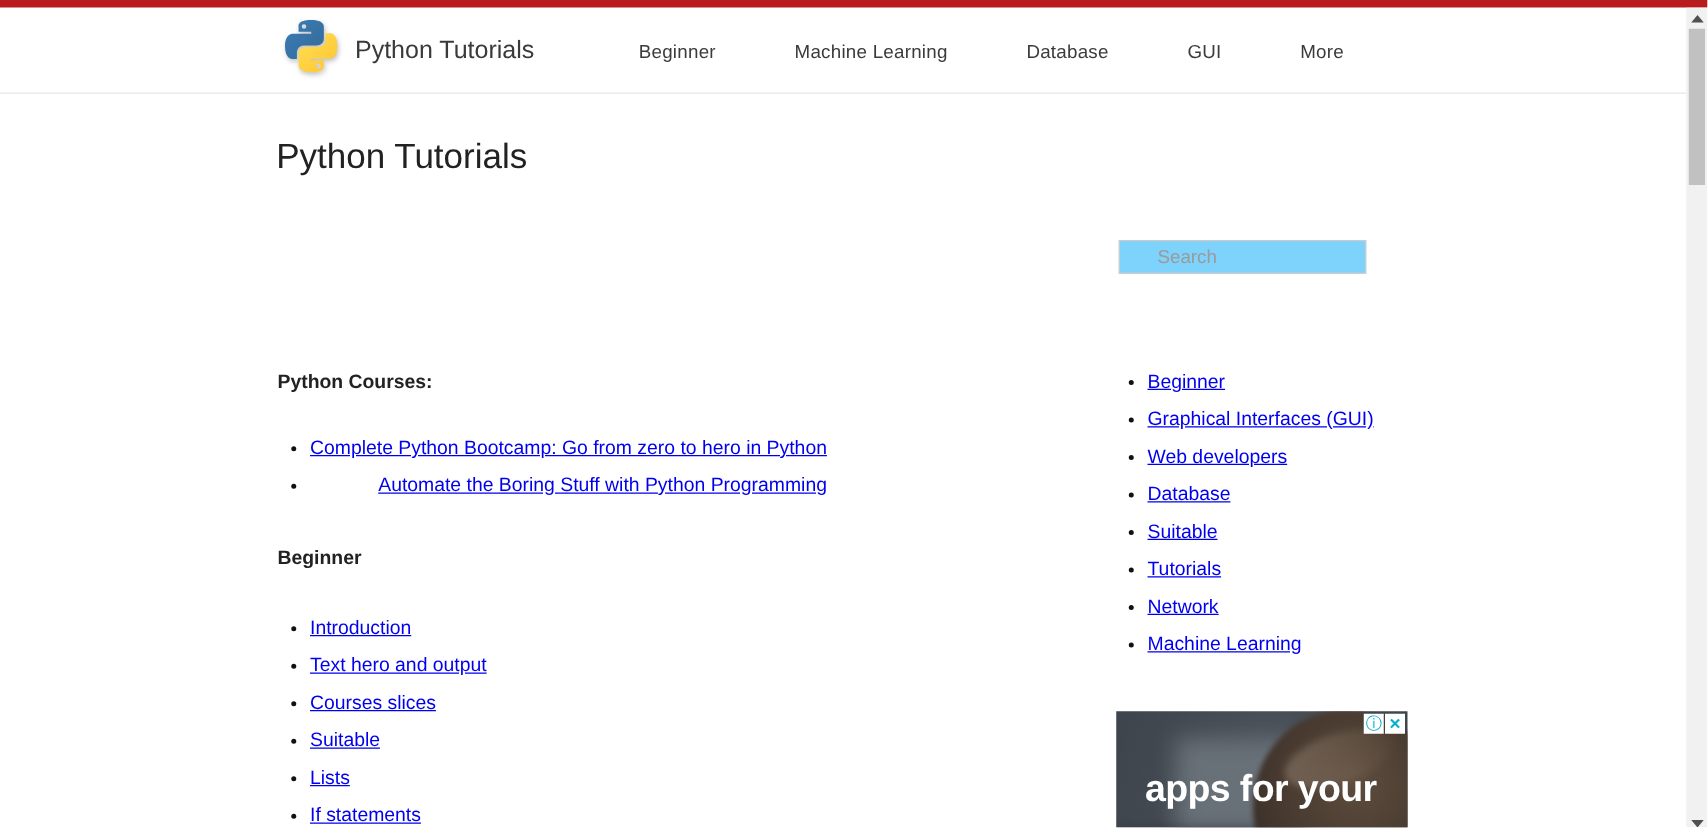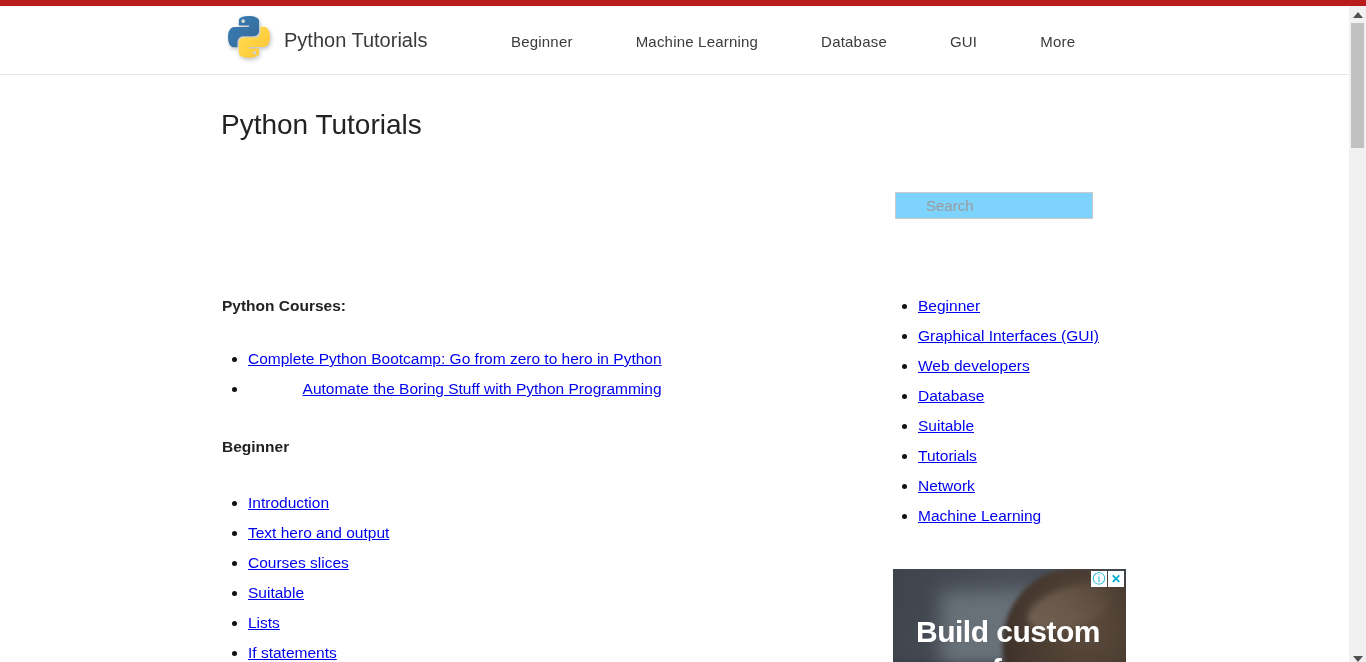--- a/index.html
+++ b/index.html
@@ -132,21 +132,20 @@
     <li><a class="lnk">Network</a></li>
     <li><a class="lnk">Machine Learning</a></li>
   </ul>
 
   <div class="ad">
     <div class="ad-monitor"></div>
     <div class="ad-desk"></div>
     <div class="ad-hair"></div>
     <div class="ad-hair-hl"></div>
     <div class="ad-text">
-      <div>Build custom</div>
       <div>apps for your</div>
     </div>
     <div class="ad-controls">
       <div class="ad-btn info">ⓘ</div>
       <div class="ad-btn">✕</div>
     </div>
   </div>
 
   <div class="scrollbar">
     <div class="sb-arrow sb-up"></div>

